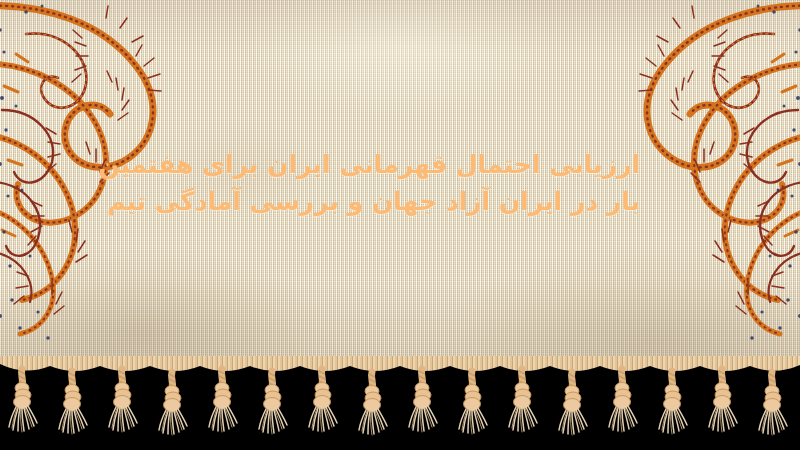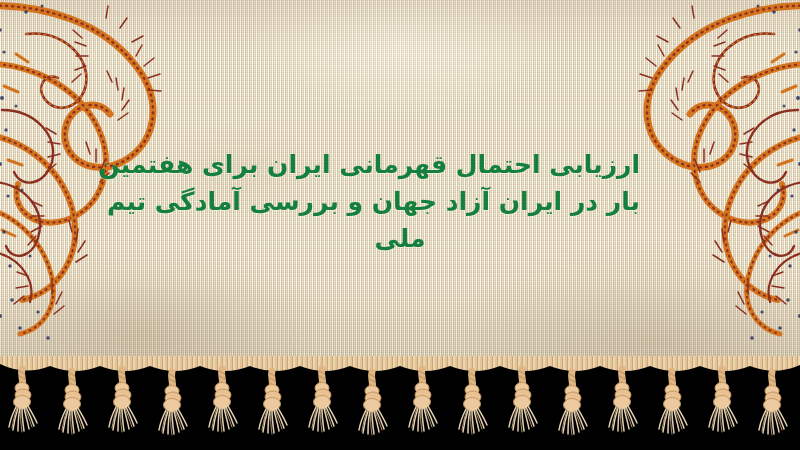--- a/index.html
+++ b/index.html
@@ -72,21 +72,21 @@
     width: 480px;
     text-align: center;
     direction: rtl;
     z-index: 5;
   }
   .title-line {
     font-family: "DejaVu Sans", "Liberation Sans", sans-serif;
     font-weight: 700;
     font-size: 25px;
     line-height: 37px;
-    color: #15803d;
+    color: #fdba74;
     letter-spacing: 0px;
     text-shadow: 0 1px 0 rgba(255,250,238,.45);
     white-space: nowrap;
   }
 
   
   .black-band {
     position: absolute;
     left: 0;
     top: 370px;
@@ -279,21 +279,20 @@
           <circle cx="44" cy="262" r="1.5"></circle>
         <circle cx="52" cy="318" r="1.6"></circle>
           <circle cx="62" cy="344" r="1.8"></circle>
       </g>
     </svg>
   </div>
 
   <div class="title-block">
     <div class="title-line">ارزیابی احتمال قهرمانی ایران برای هفتمین</div>
     <div class="title-line">بار در ایران آزاد جهان و بررسی آمادگی تیم</div>
-    <div class="title-line">ملی</div>
   </div>
 
   <div class="hem"></div>
   <svg class="hem-wave" viewBox="0 0 800 22" preserveAspectRatio="none">
     <path d="M0,2 Q25,14 50,4 Q75,14 100,4 Q125,14 150,4 Q175,14 200,4 Q225,14 250,4
              Q275,14 300,4 Q325,14 350,4 Q375,14 400,4 Q425,14 450,4 Q475,14 500,4
              Q525,14 550,4 Q575,14 600,4 Q625,14 650,4 Q675,14 700,4 Q725,14 750,4
              Q775,14 800,3 L800,22 L0,22 Z" fill="#000"></path>
   </svg>
 

